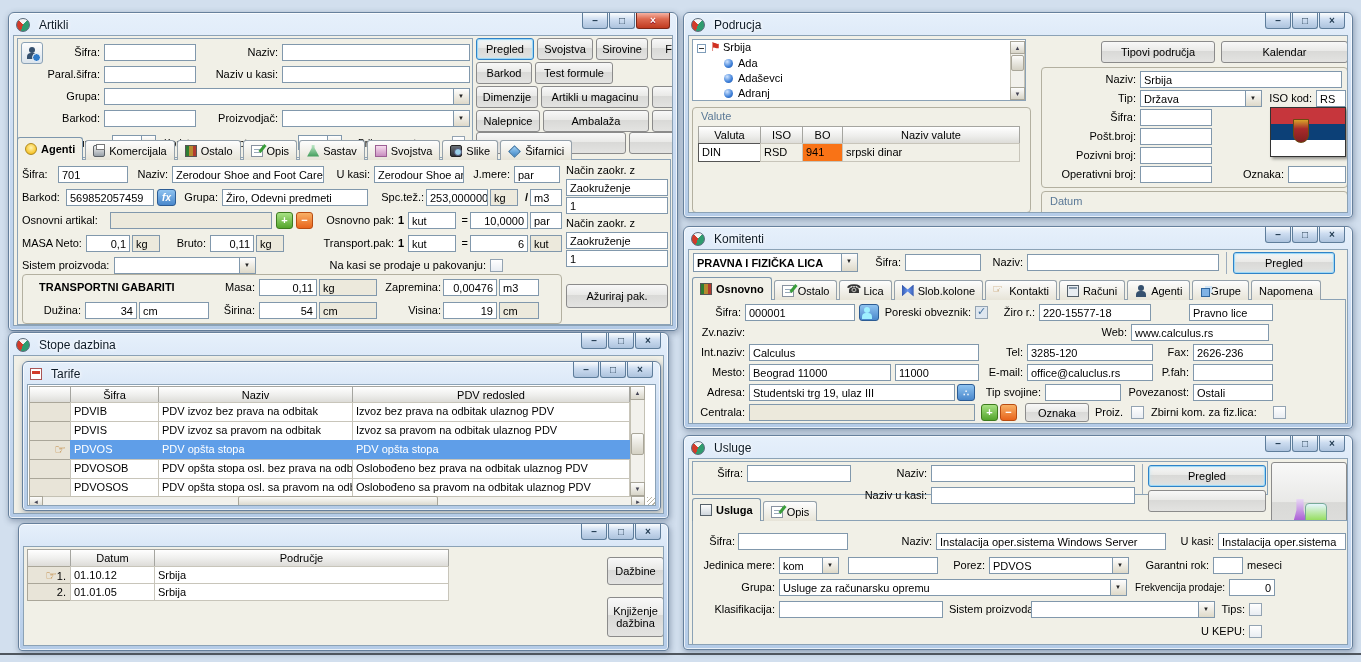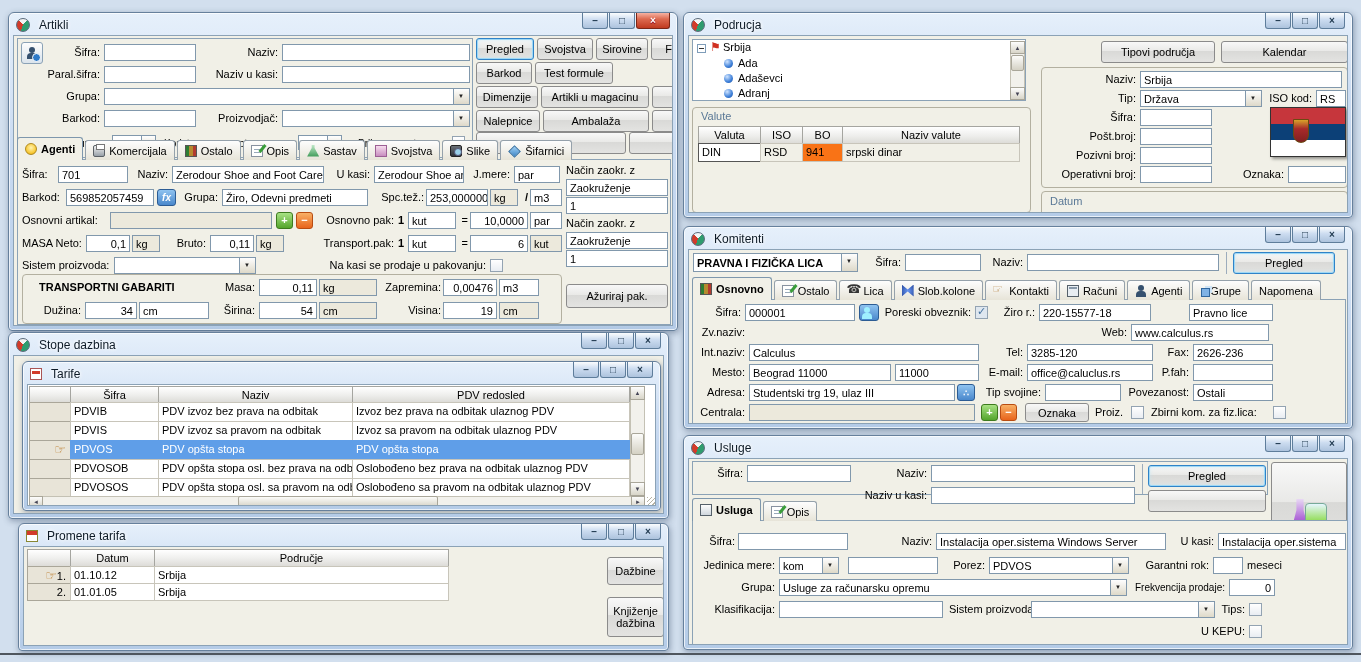--- a/index.html
+++ b/index.html
@@ -330,24 +330,20 @@
         <span class="sbtn" style="left:1px;top:111px;width:14px;height:12px">◄</span>
         <span class="sthumb" style="left:210px;top:111px;width:200px;height:12px"></span>
         <span class="sbtn" style="left:603px;top:111px;width:14px;height:12px">►</span>
         <span class="dots-grip" style="left:619px;top:112px"></span>
       </div>
     </div>
   </div>
 </div>
 
 <div class="win" style="left:18px;top:523px;width:651px;height:128px">
-  <div class="tbar">
-    <span class="ti ic-cal"></span>
-    <span class="ttl">Promene tarifa</span>
-  </div>
   <div class="caps">
     <span class="cap min"></span>
     <span class="cap max"></span>
     <span class="cap cls"></span>
   </div>
   <div class="body">
     <span class="th" style="left:3px;top:2px;width:44px"></span>
     <span class="th" style="left:46px;top:2px;width:85px">Datum</span>
     <span class="th" style="left:130px;top:2px;width:295px">Područje</span>
     <span class="td selc hand" style="left:3px;top:19px;width:44px"><span>1.</span></span>

